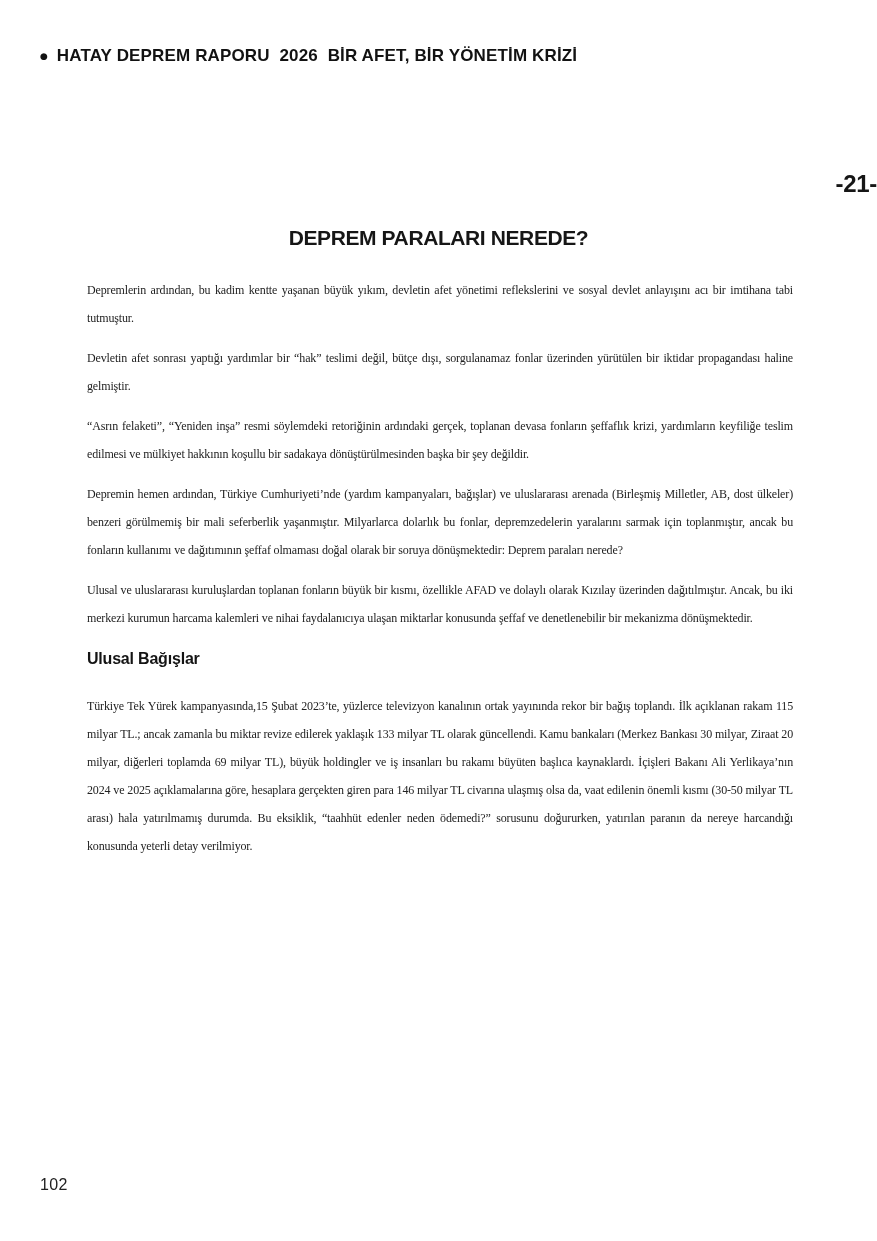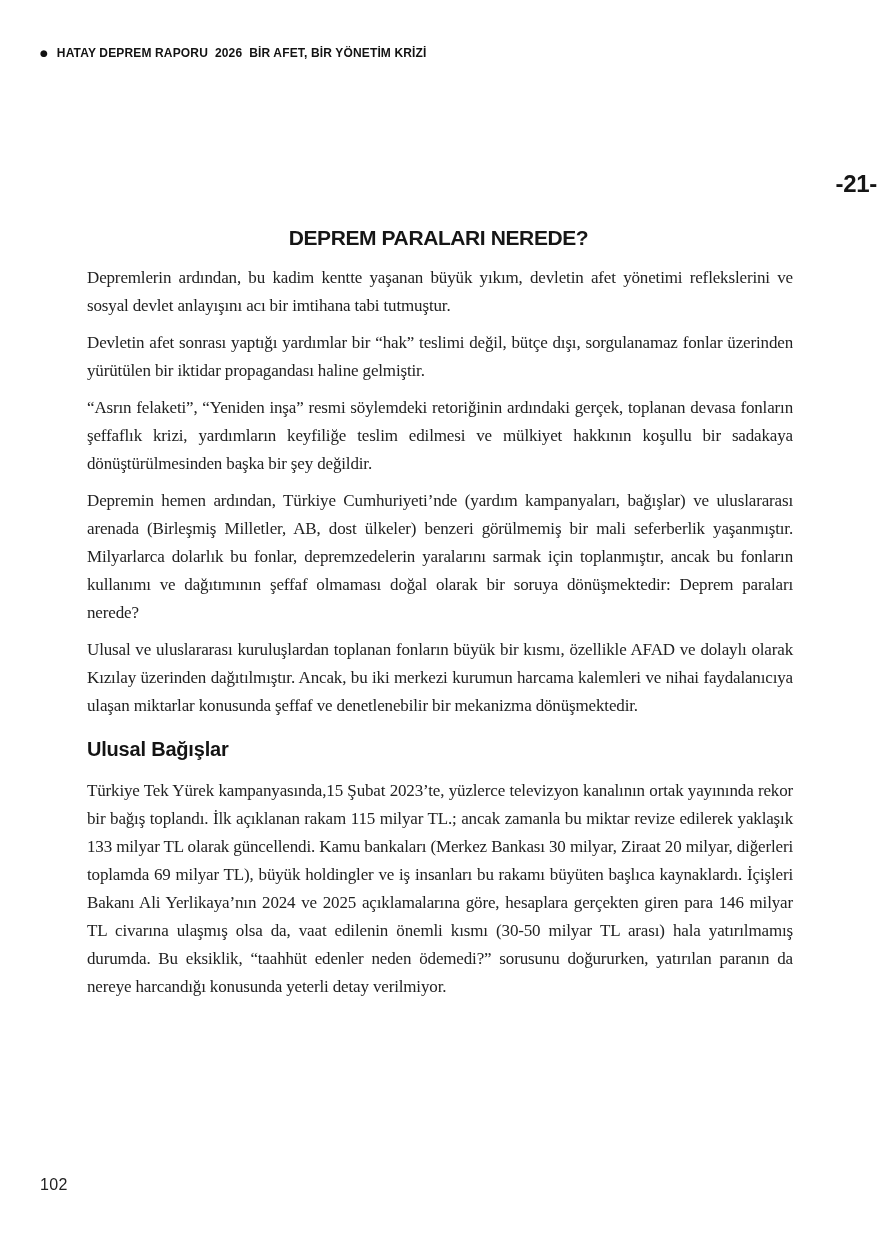--- a/index.html
+++ b/index.html
@@ -26,21 +26,21 @@
   }
   .bullet {
     font-family: "DejaVu Sans", sans-serif;
     font-size: 9px;
     line-height: 1;
     color: #121212;
   }
   .running-header-text {
     font-family: "Liberation Sans", sans-serif;
     font-weight: 700;
-    font-size: 12px;
+    font-size: 17px;
     letter-spacing: 0.15px;
     color: #121212;
     white-space: pre;
   }
   
   .chapter-number {
     position: absolute;
     top: 170px;
     left: 0;
     right: 0;
@@ -65,36 +65,36 @@
     color: #161616;
   }
   
   .body-text {
     position: absolute;
     top: 264px;
     left: 87px;
     width: 706px;
   }
   .body-text p {
-    margin: 0 0 9px 0;
+    margin: 12px 0 9px 0;
     font-family: "Liberation Serif", "DejaVu Serif", serif;
-    font-size: 17px;
+    font-size: 12px;
     line-height: 28px;
     letter-spacing: -0.15px;
     text-align: justify;
     color: #222222;
   }
   .body-text .b {
     font-weight: 400;
   }
   .section-heading {
-    margin: 18px 0 16px 0;
+    margin: 18px 0 24px 0;
     font-family: "Liberation Sans", sans-serif;
     font-weight: 700;
-    font-size: 20px;
+    font-size: 16px;
     letter-spacing: -0.2px;
     color: #141414;
   }
   
   .page-number {
     position: absolute;
     left: 40px;
     top: 1176px;
     font-family: "Liberation Sans", sans-serif;
     font-weight: 500;

